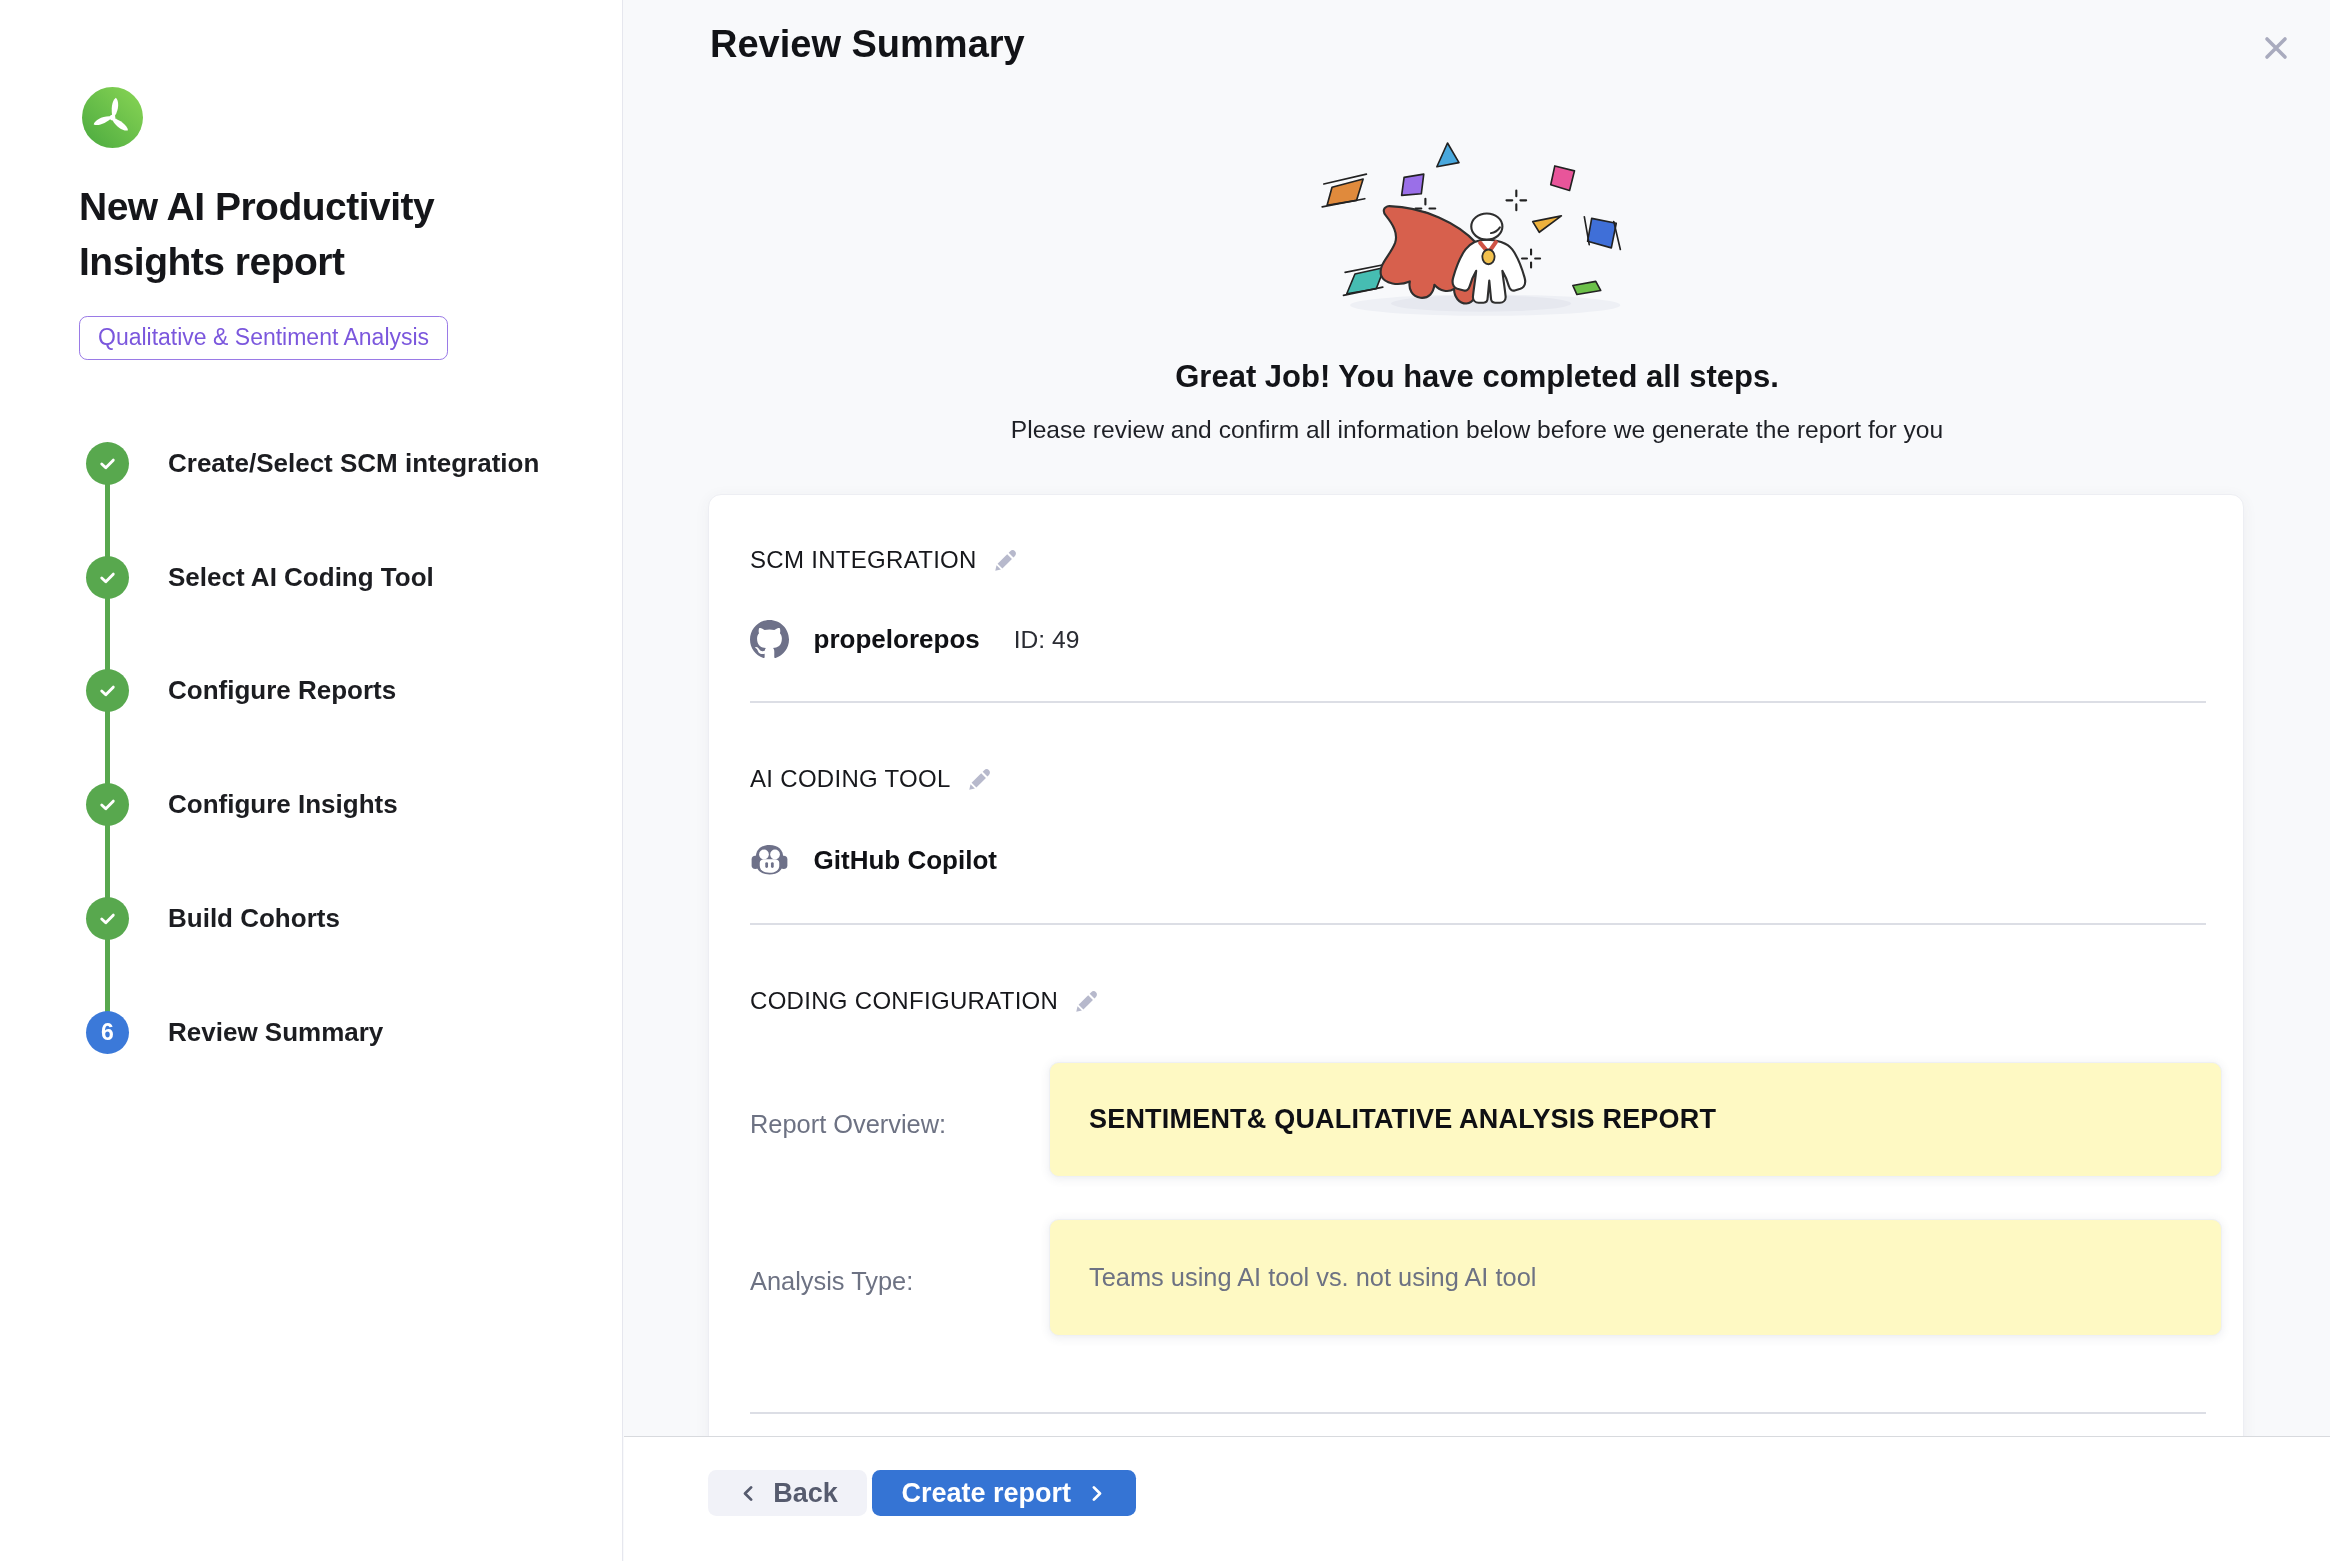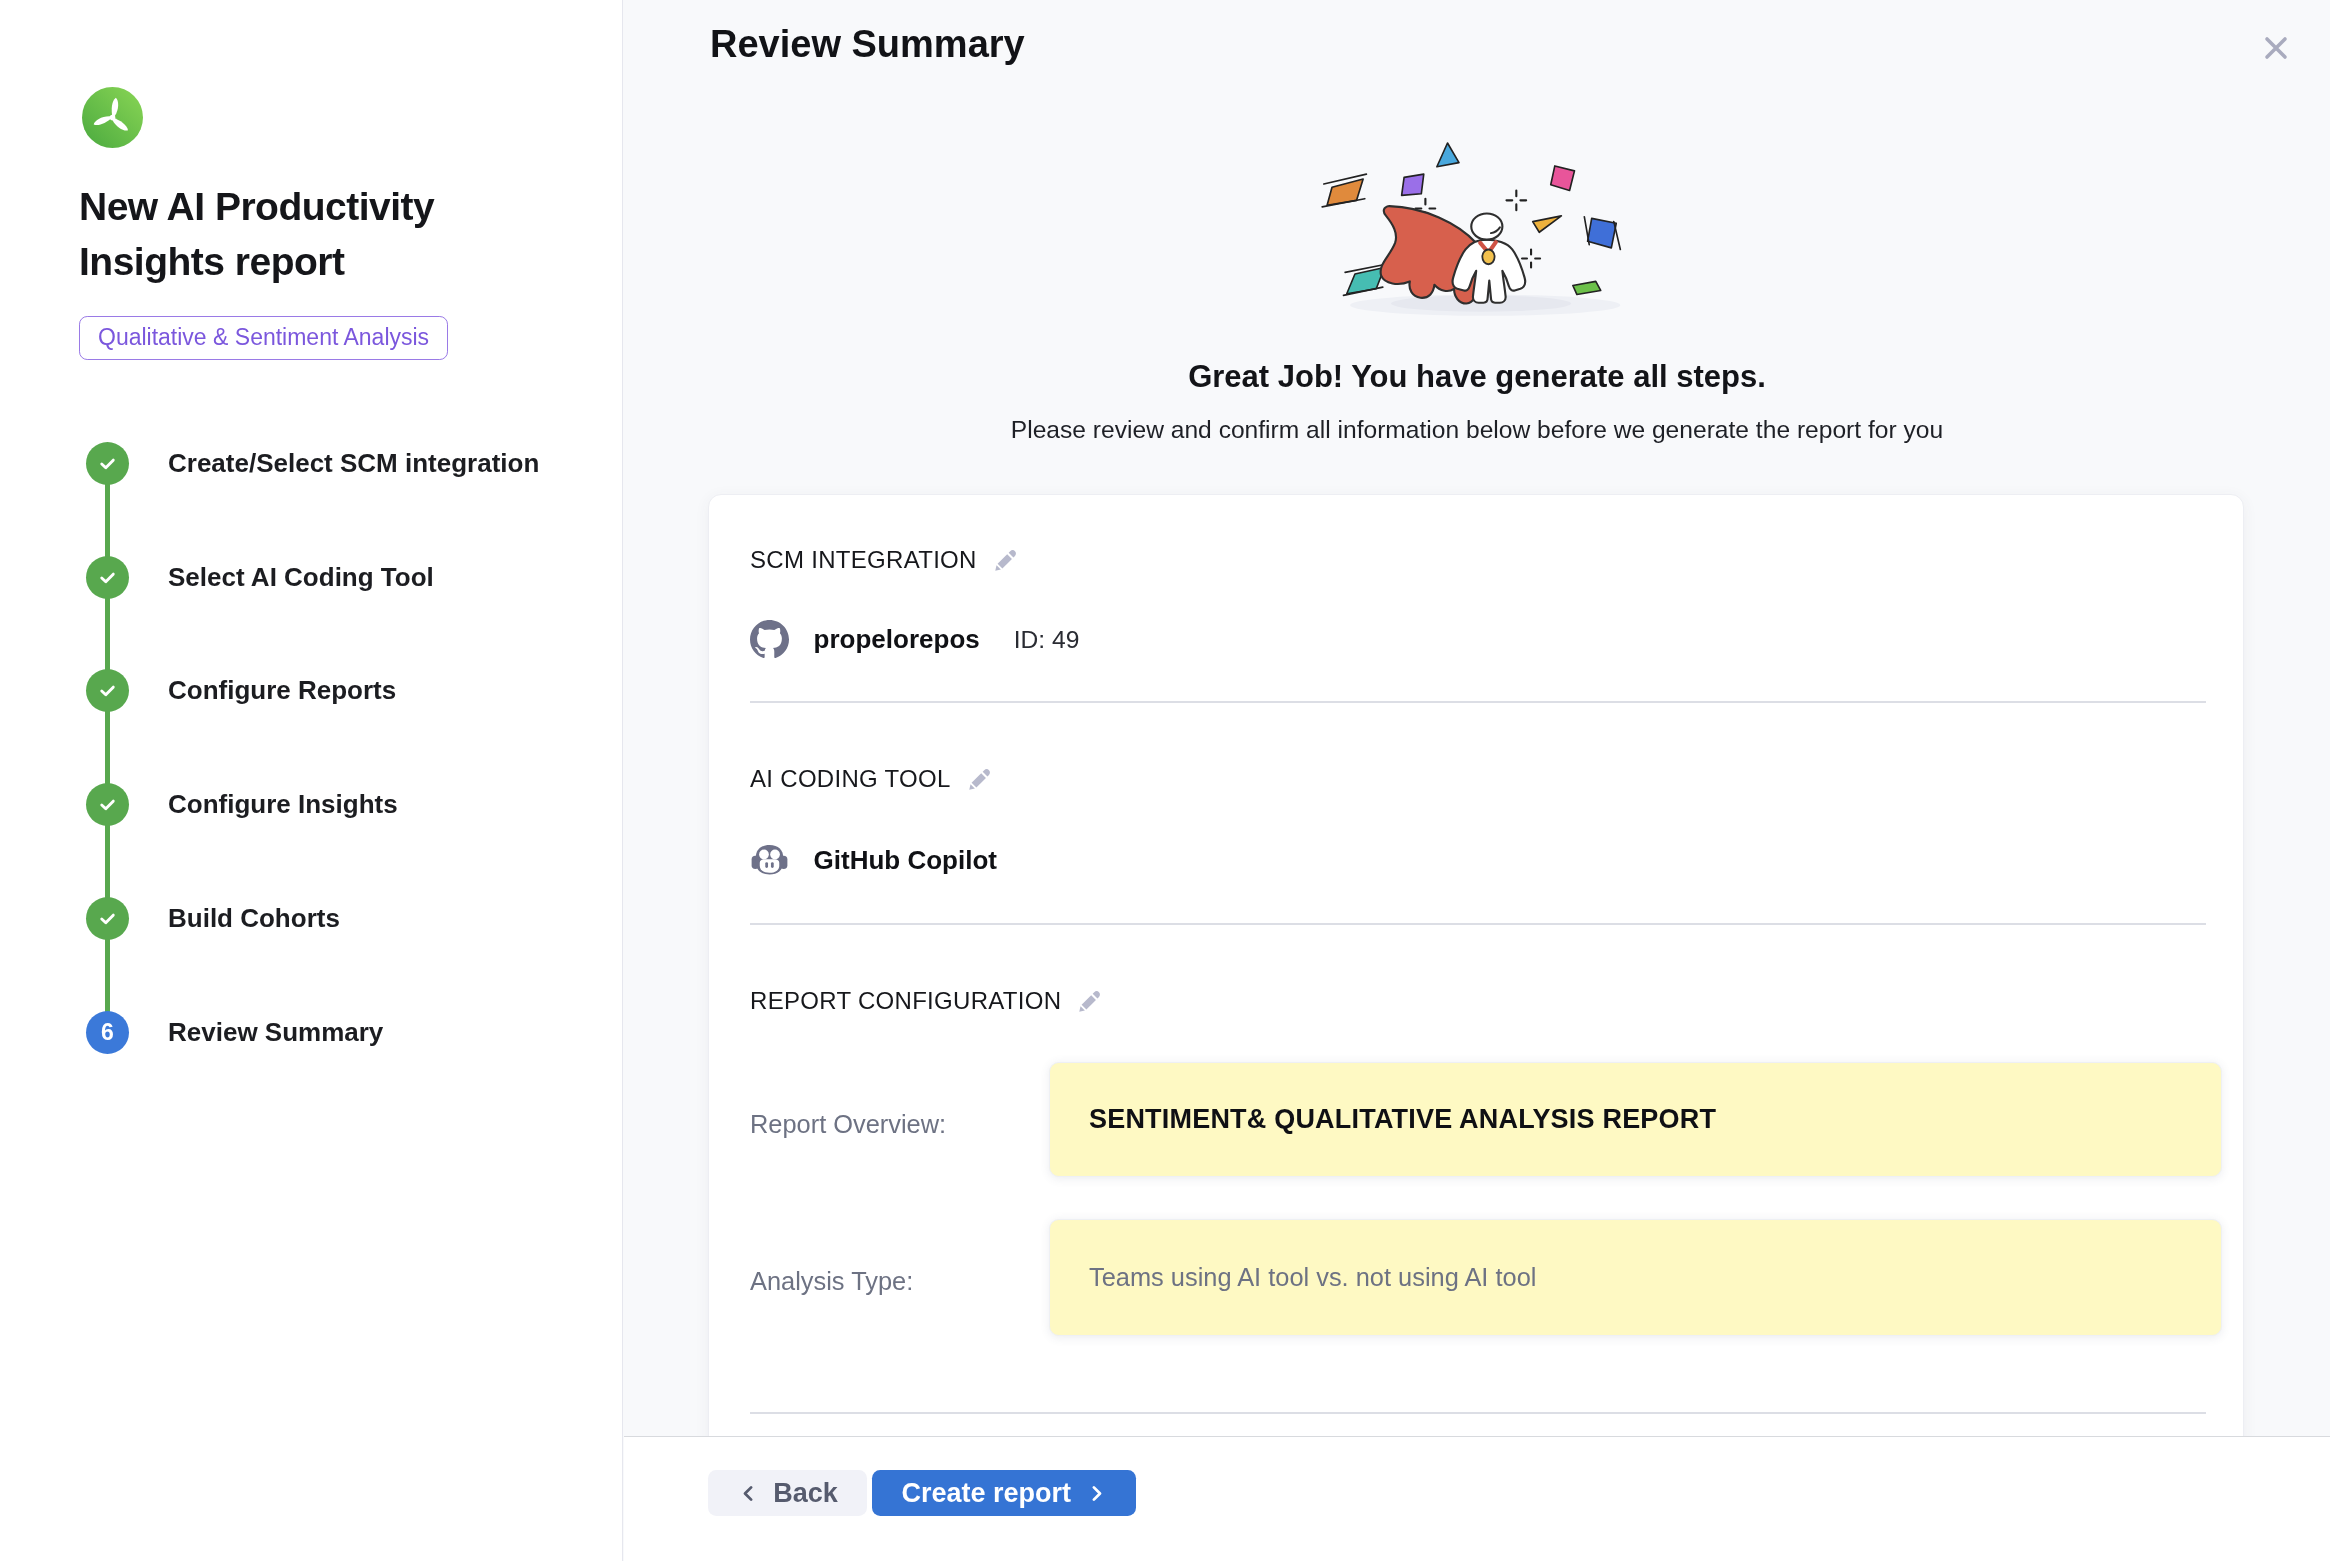--- a/index.html
+++ b/index.html
@@ -219,21 +219,21 @@
         <path d="M247 146 C236 146 227 150 221 158 C215 166 210 178 206 192 C204 199 206 204 211 206 L219 208 C222 209 225 207 226 203 C228 196 231 189 234 184 C233 194 231 206 230 216 C230 220 233 223 237 223 L243 223 C246 223 248 221 248 217 L250 196 L252 217 C252 221 254 223 257 223 L263 223 C267 223 270 220 270 216 C269 206 267 194 266 184 C269 189 272 196 274 203 C275 207 278 209 281 208 L288 206 C293 204 295 199 293 192 C289 178 284 166 278 158 C272 150 258 146 247 146 Z" fill="#ffffff" stroke="#2f2f2f" stroke-width="2.6" stroke-linejoin="round"></path>
 
         <path d="M239 150 L249 162 L258 149" fill="none" stroke="#cf5244" stroke-width="5" stroke-linecap="round"></path>
         <ellipse cx="249" cy="167" rx="7.5" ry="9" fill="#f2c14e" stroke="#2f2f2f" stroke-width="2.2"></ellipse>
 
         <ellipse cx="247" cy="130" rx="19" ry="16" fill="#ffffff" stroke="#2f2f2f" stroke-width="2.6"></ellipse>
         <path d="M252 138 Q259 137 263 131" fill="none" stroke="#2f2f2f" stroke-width="2.4" stroke-linecap="round"></path>
       </svg>
     </div>
 
-    <div class="congrats-heading">Great Job! You have generate all steps.</div>
+    <div class="congrats-heading">Great Job! You have completed all steps.</div>
     <div class="congrats-subtext">Please review and confirm all information below before we generate the report for you</div>
 
     <div class="card">
 
       <div class="sec-label" style="top:51px">
         <span>SCM INTEGRATION</span>
         <span class="pencil">
           <svg width="28" height="28" viewBox="0 0 24 24" fill="#b7b9cc">
             <path d="M15.6 4.4c1.2-1.2 3-1.2 4.1 0 1.1 1.1 1.1 2.9 0 4.1l-1.3 1.3-4.1-4.1 1.3-1.3z"></path>
             <path d="M13 7l4.1 4.1-8.2 8.2-4.1-4.1L13 7z"></path>
@@ -275,21 +275,21 @@
             <path d="M6 13.4 C6 12 7.2 11.2 8.6 11.2 L15.4 11.2 C16.8 11.2 18 12 18 13.4 L18 15.2 C18 18 15.5 19.6 12 19.6 C8.5 19.6 6 18 6 15.2 Z" fill="#ffffff"></path>
             <rect x="9.4" y="13" width="1.7" height="3.6" rx="0.85" fill="#6e7189"></rect>
             <rect x="12.9" y="13" width="1.7" height="3.6" rx="0.85" fill="#6e7189"></rect>
           </svg>
         </span>
         <span class="entity-name">GitHub Copilot</span>
       </div>
       <div class="divider" style="top:428px"></div>
 
       <div class="sec-label" style="top:492px">
-        <span>REPORT CONFIGURATION</span>
+        <span>CODING CONFIGURATION</span>
         <span class="pencil">
           <svg width="28" height="28" viewBox="0 0 24 24" fill="#b7b9cc">
             <path d="M15.6 4.4c1.2-1.2 3-1.2 4.1 0 1.1 1.1 1.1 2.9 0 4.1l-1.3 1.3-4.1-4.1 1.3-1.3z"></path>
             <path d="M13 7l4.1 4.1-8.2 8.2-4.1-4.1L13 7z"></path>
             <path d="M3.9 16.5l3.7 3.7-4.8 1.1 1.1-4.8z"></path>
           </svg>
         </span>
       </div>
 
       <div class="cfg-label" style="top:615px">Report Overview:</div>

